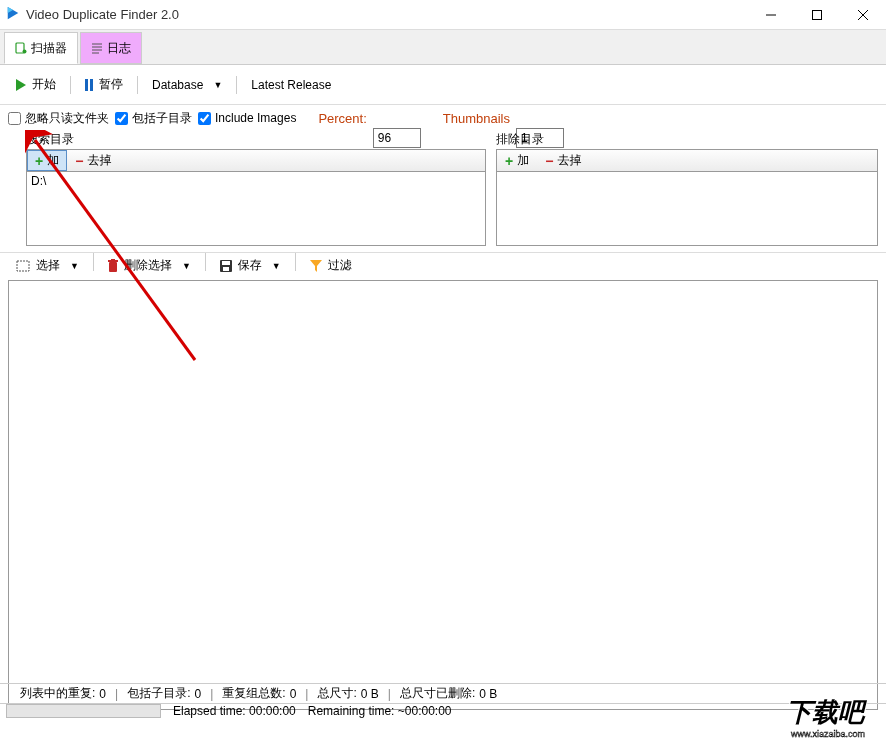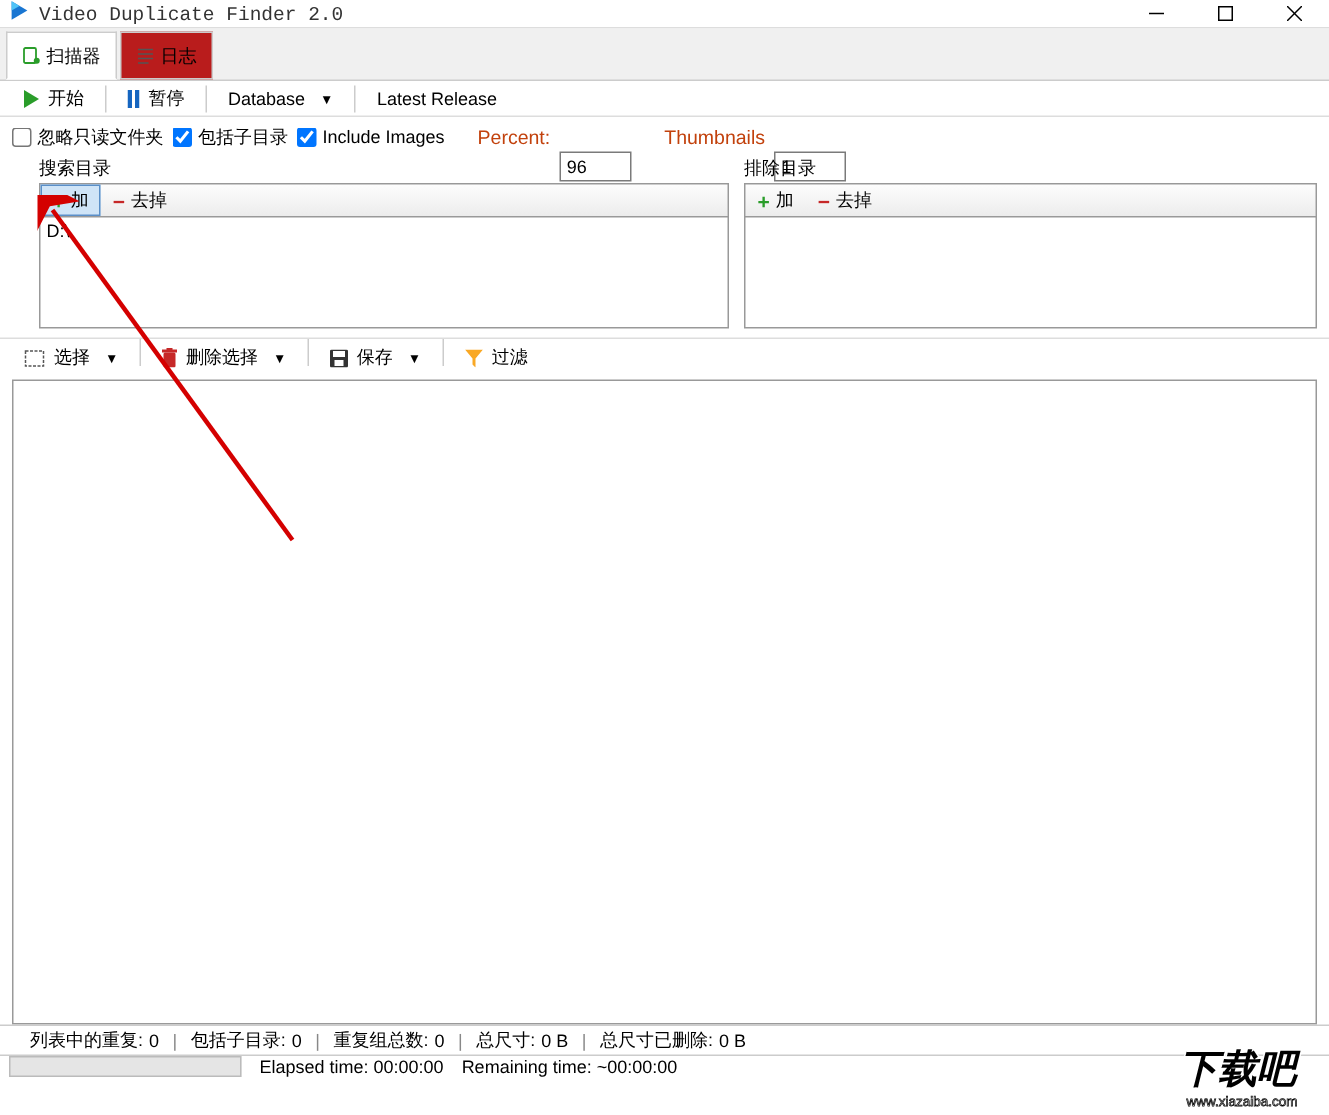--- a/index.html
+++ b/index.html
@@ -1,27 +1,27 @@
 <!DOCTYPE html>
 <html><head>
   <meta charset="utf-8">
   <style>
     * { margin: 0; padding: 0; box-sizing: border-box; }
     body { font-family: "Microsoft YaHei", "Segoe UI", Arial, sans-serif; font-size: 12px; background: #fff; width: 886px; height: 743px; position: relative; }
-    .titlebar { height: 19px; display: flex; align-items: center; padding-left: 6px; border-bottom: 1px solid #ddd; font-family: Liberation Mono, monospace; }
+    .titlebar { height: 30px; display: flex; align-items: center; padding-left: 6px; border-bottom: 1px solid #ddd; }
     .app-icon svg { width: 14px; height: 14px; margin-right: 6px; }
     .title { color: #333; font-size: 13px; flex: 1; }
     .win-controls { display: flex; }
     .win-btn { width: 46px; height: 30px; display: flex; align-items: center; justify-content: center; cursor: pointer; }
     .win-btn svg { width: 10px; height: 10px; }
     .tabs { height: 35px; display: flex; background: #f0f0f0; border-bottom: 1px solid #ccc; padding-top: 2px; padding-left: 4px; }
-    .tab { padding: 3px 10px; background: #b91c1c; border: 1px solid #ccc; margin-right: 2px; display: flex; align-items: center; gap: 4px; cursor: pointer; font-size: 12px; }
+    .tab { padding: 3px 10px; background: #f0abfc; border: 1px solid #ccc; margin-right: 2px; display: flex; align-items: center; gap: 4px; cursor: pointer; font-size: 12px; }
     .tab.active { background: #fff; border-bottom-color: #fff; }
     .tab svg { width: 12px; height: 12px; }
-    .toolbar { height: 24px; display: flex; align-items: center; border-bottom: 1px solid #ddd; padding-left: 8px; gap: 2px; }
+    .toolbar { height: 40px; display: flex; align-items: center; border-bottom: 1px solid #ddd; padding-left: 8px; gap: 2px; }
     .tb-btn { padding: 4px 8px; display: flex; align-items: center; gap: 6px; cursor: pointer; border-radius: 2px; }
     .tb-sep { width: 1px; height: 18px; background: #ccc; margin: 0 4px; }
     .options-row { height: 26px; display: flex; align-items: center; padding-left: 8px; gap: 6px; }
     .chk { display: flex; align-items: center; gap: 4px; }
     .chk input { width: 13px; height: 13px; }
     .num-input { width: 48px; height: 20px; border: 1px solid #7a7a7a; padding: 0 4px; font-size: 12px; margin-top: 40px; }
     .label { font-size: 13px; color: #c2410c; }
     .dirs-row { display: flex; padding: 0 8px; gap: 10px; }
     .dir-panel { flex: 1; min-width: 0; }
     .dir-panel.left { flex-basis: 460px; flex-grow: 0; margin-left: 18px; }

